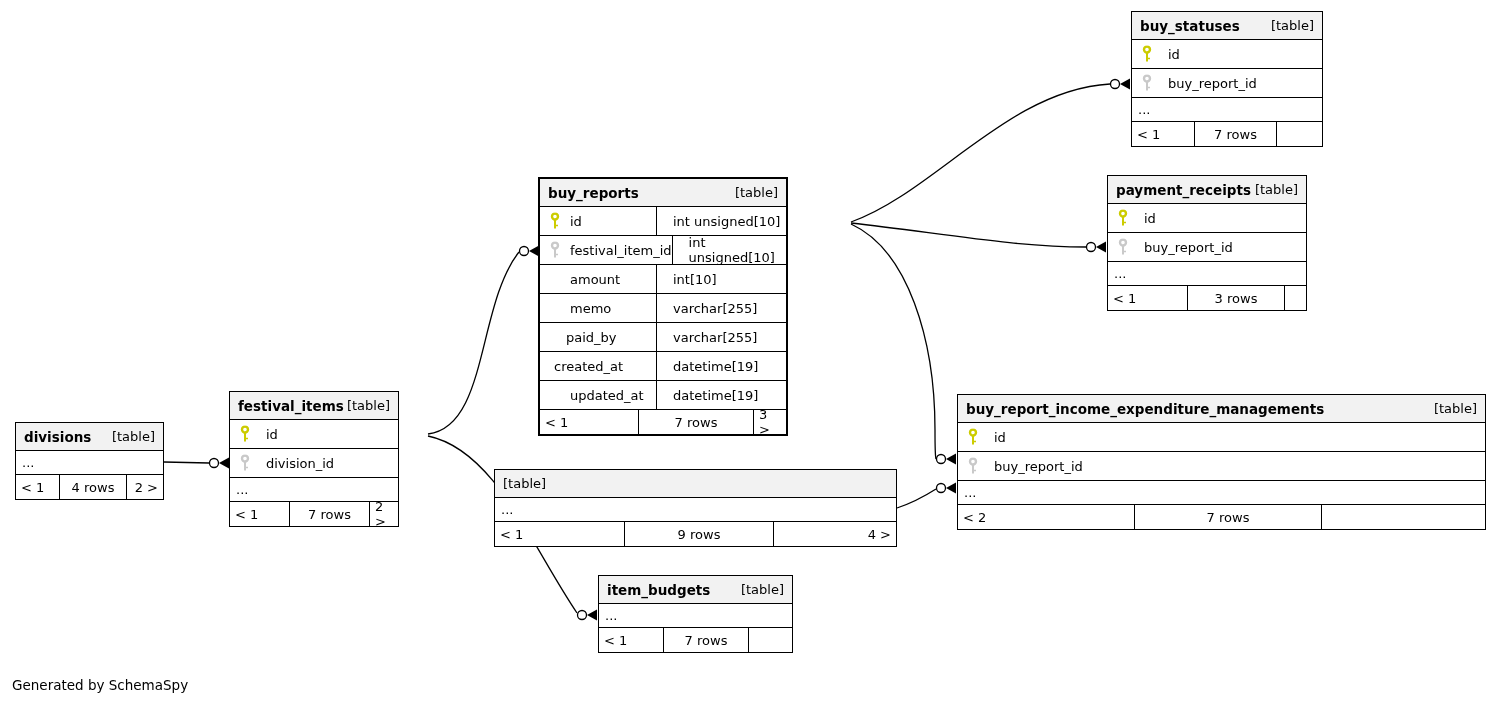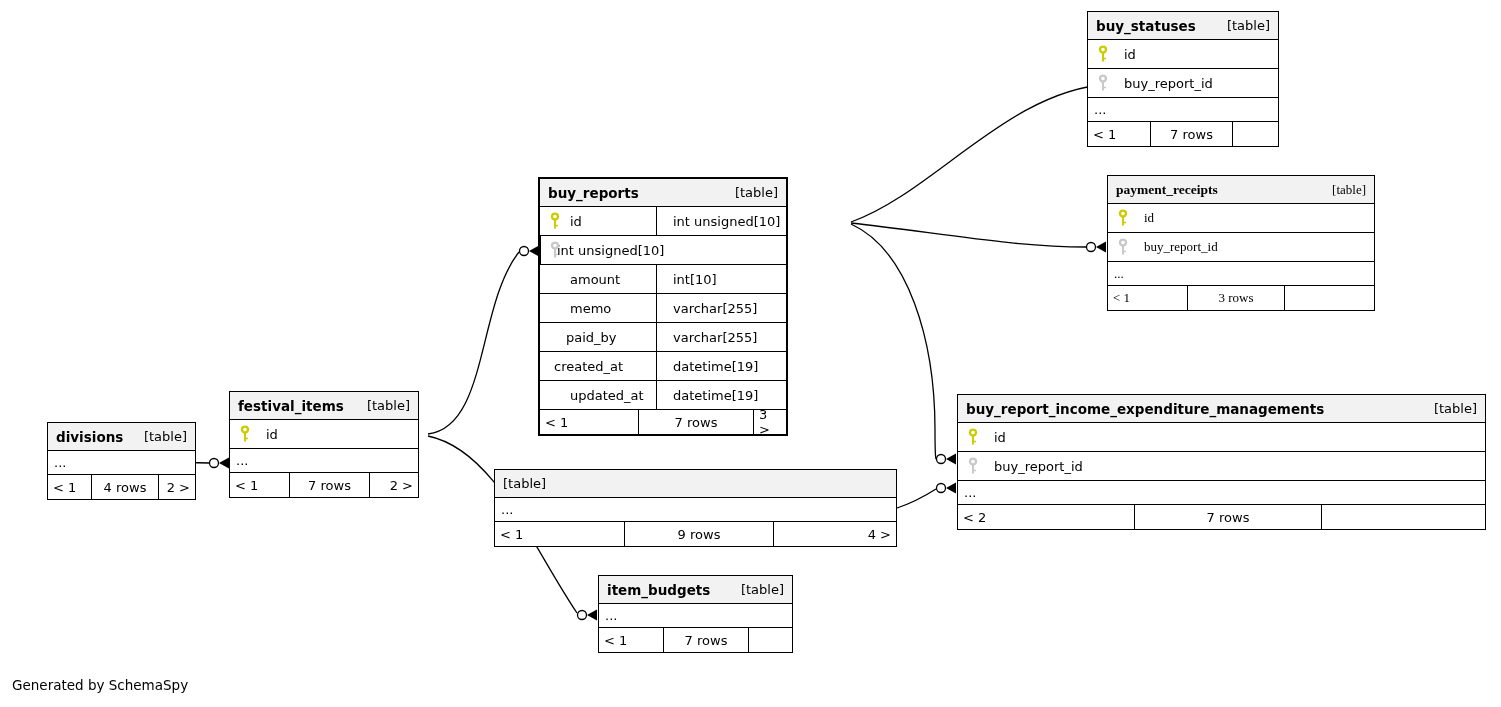--- a/index.html
+++ b/index.html
@@ -17,26 +17,26 @@
   .ctype{display:flex;align-items:center;width:130px;border-left:1px solid #000;padding-left:16px;box-sizing:border-box;}
   .keyicon{position:absolute;left:10px;top:50%;transform:translateY(-50%);width:10px;height:17px;}
   .ellip{height:24px;display:flex;align-items:center;padding-left:6px;border-bottom:1px solid #000;box-sizing:border-box;}
   .ftr{height:24px;display:flex;align-items:stretch;}
   .fcell{display:flex;align-items:center;box-sizing:border-box;padding:0 5px;}
   .fcell + .fcell{border-left:1px solid #000;}
   .fc{justify-content:center;}
   .fr{justify-content:flex-end;flex:1;}
   .note{position:absolute;left:12px;top:677px;font-size:13.5px;}
   
-  #t-buy_statuses{left:1087px;top:11px;width:192px;}
-  #t-payment_receipts{left:1107px;top:175px;width:268px;font-family:Liberation Serif, serif;}
+  #t-buy_statuses{left:1131px;top:11px;width:192px;}
+  #t-payment_receipts{left:1107px;top:175px;width:200px;}
   #t-buy_reports{left:538px;top:177px;width:250px;}
   #t-brlem{left:957px;top:386px;width:529px;margin-top:8px;}
-  #t-festival_items{left:229px;top:391px;width:190px;}
-  #t-divisions{left:15px;top:422px;width:149px;margin-left:32px;}
+  #t-festival_items{left:229px;top:391px;width:170px;}
+  #t-divisions{left:15px;top:422px;width:149px;}
   #t-income{left:494px;top:469px;width:403px;}
   #t-item_budgets{left:598px;top:575px;width:195px;}
 </style>
 </head>
 <body>
 
 <div class="canvas">
 
   <svg class="edges" viewBox="0 0 1501 707" fill="none" stroke="#000" stroke-width="1.3">
 
@@ -154,20 +154,21 @@
         </svg>
       <span class="cname" style="padding-left:30px">id</span>
       <span class="ctype">int unsigned[10]</span>
     </div>
     <div class="row">
       <svg class="keyicon" viewBox="0 0 10 17" stroke="#c9c9c9" fill="none">
           <circle cx="5" cy="4" r="3" stroke-width="2.4"></circle>
           <line x1="5" y1="7" x2="5" y2="16" stroke-width="2"></line>
           <line x1="5" y1="13" x2="8" y2="13" stroke-width="1.6"></line>
         </svg>
+      <span class="cname" style="padding-left:30px">festival_item_id</span>
       <span class="ctype">int unsigned[10]</span>
     </div>
     <div class="row">
       <span class="cname" style="padding-left:30px">amount</span>
       <span class="ctype">int[10]</span>
     </div>
     <div class="row">
       <span class="cname" style="padding-left:30px">memo</span>
       <span class="ctype">varchar[255]</span>
     </div>
@@ -225,20 +226,28 @@
       <span class="ttag">[table]</span>
     </div>
     <div class="row">
       <svg class="keyicon" viewBox="0 0 10 17" stroke="#cccc00" fill="none">
           <circle cx="5" cy="4" r="3" stroke-width="2.4"></circle>
           <line x1="5" y1="7" x2="5" y2="16" stroke-width="2"></line>
           <line x1="5" y1="13" x2="8" y2="13" stroke-width="1.6"></line>
         </svg>
       <span class="cname">id</span>
     </div>
+    <div class="row">
+      <svg class="keyicon" viewBox="0 0 10 17" stroke="#c9c9c9" fill="none">
+          <circle cx="5" cy="4" r="3" stroke-width="2.4"></circle>
+          <line x1="5" y1="7" x2="5" y2="16" stroke-width="2"></line>
+          <line x1="5" y1="13" x2="8" y2="13" stroke-width="1.6"></line>
+        </svg>
+      <span class="cname">division_id</span>
+    </div>
     <div class="ellip">...</div>
     <div class="ftr">
       <div class="fcell" style="width:59px">&lt; 1</div>
       <div class="fcell fc" style="width:80px">7 rows</div>
       <div class="fcell fr">2 &gt;</div>
     </div>
   </div>
 
   <div class="tbl" id="t-divisions">
     <div class="hdr">

